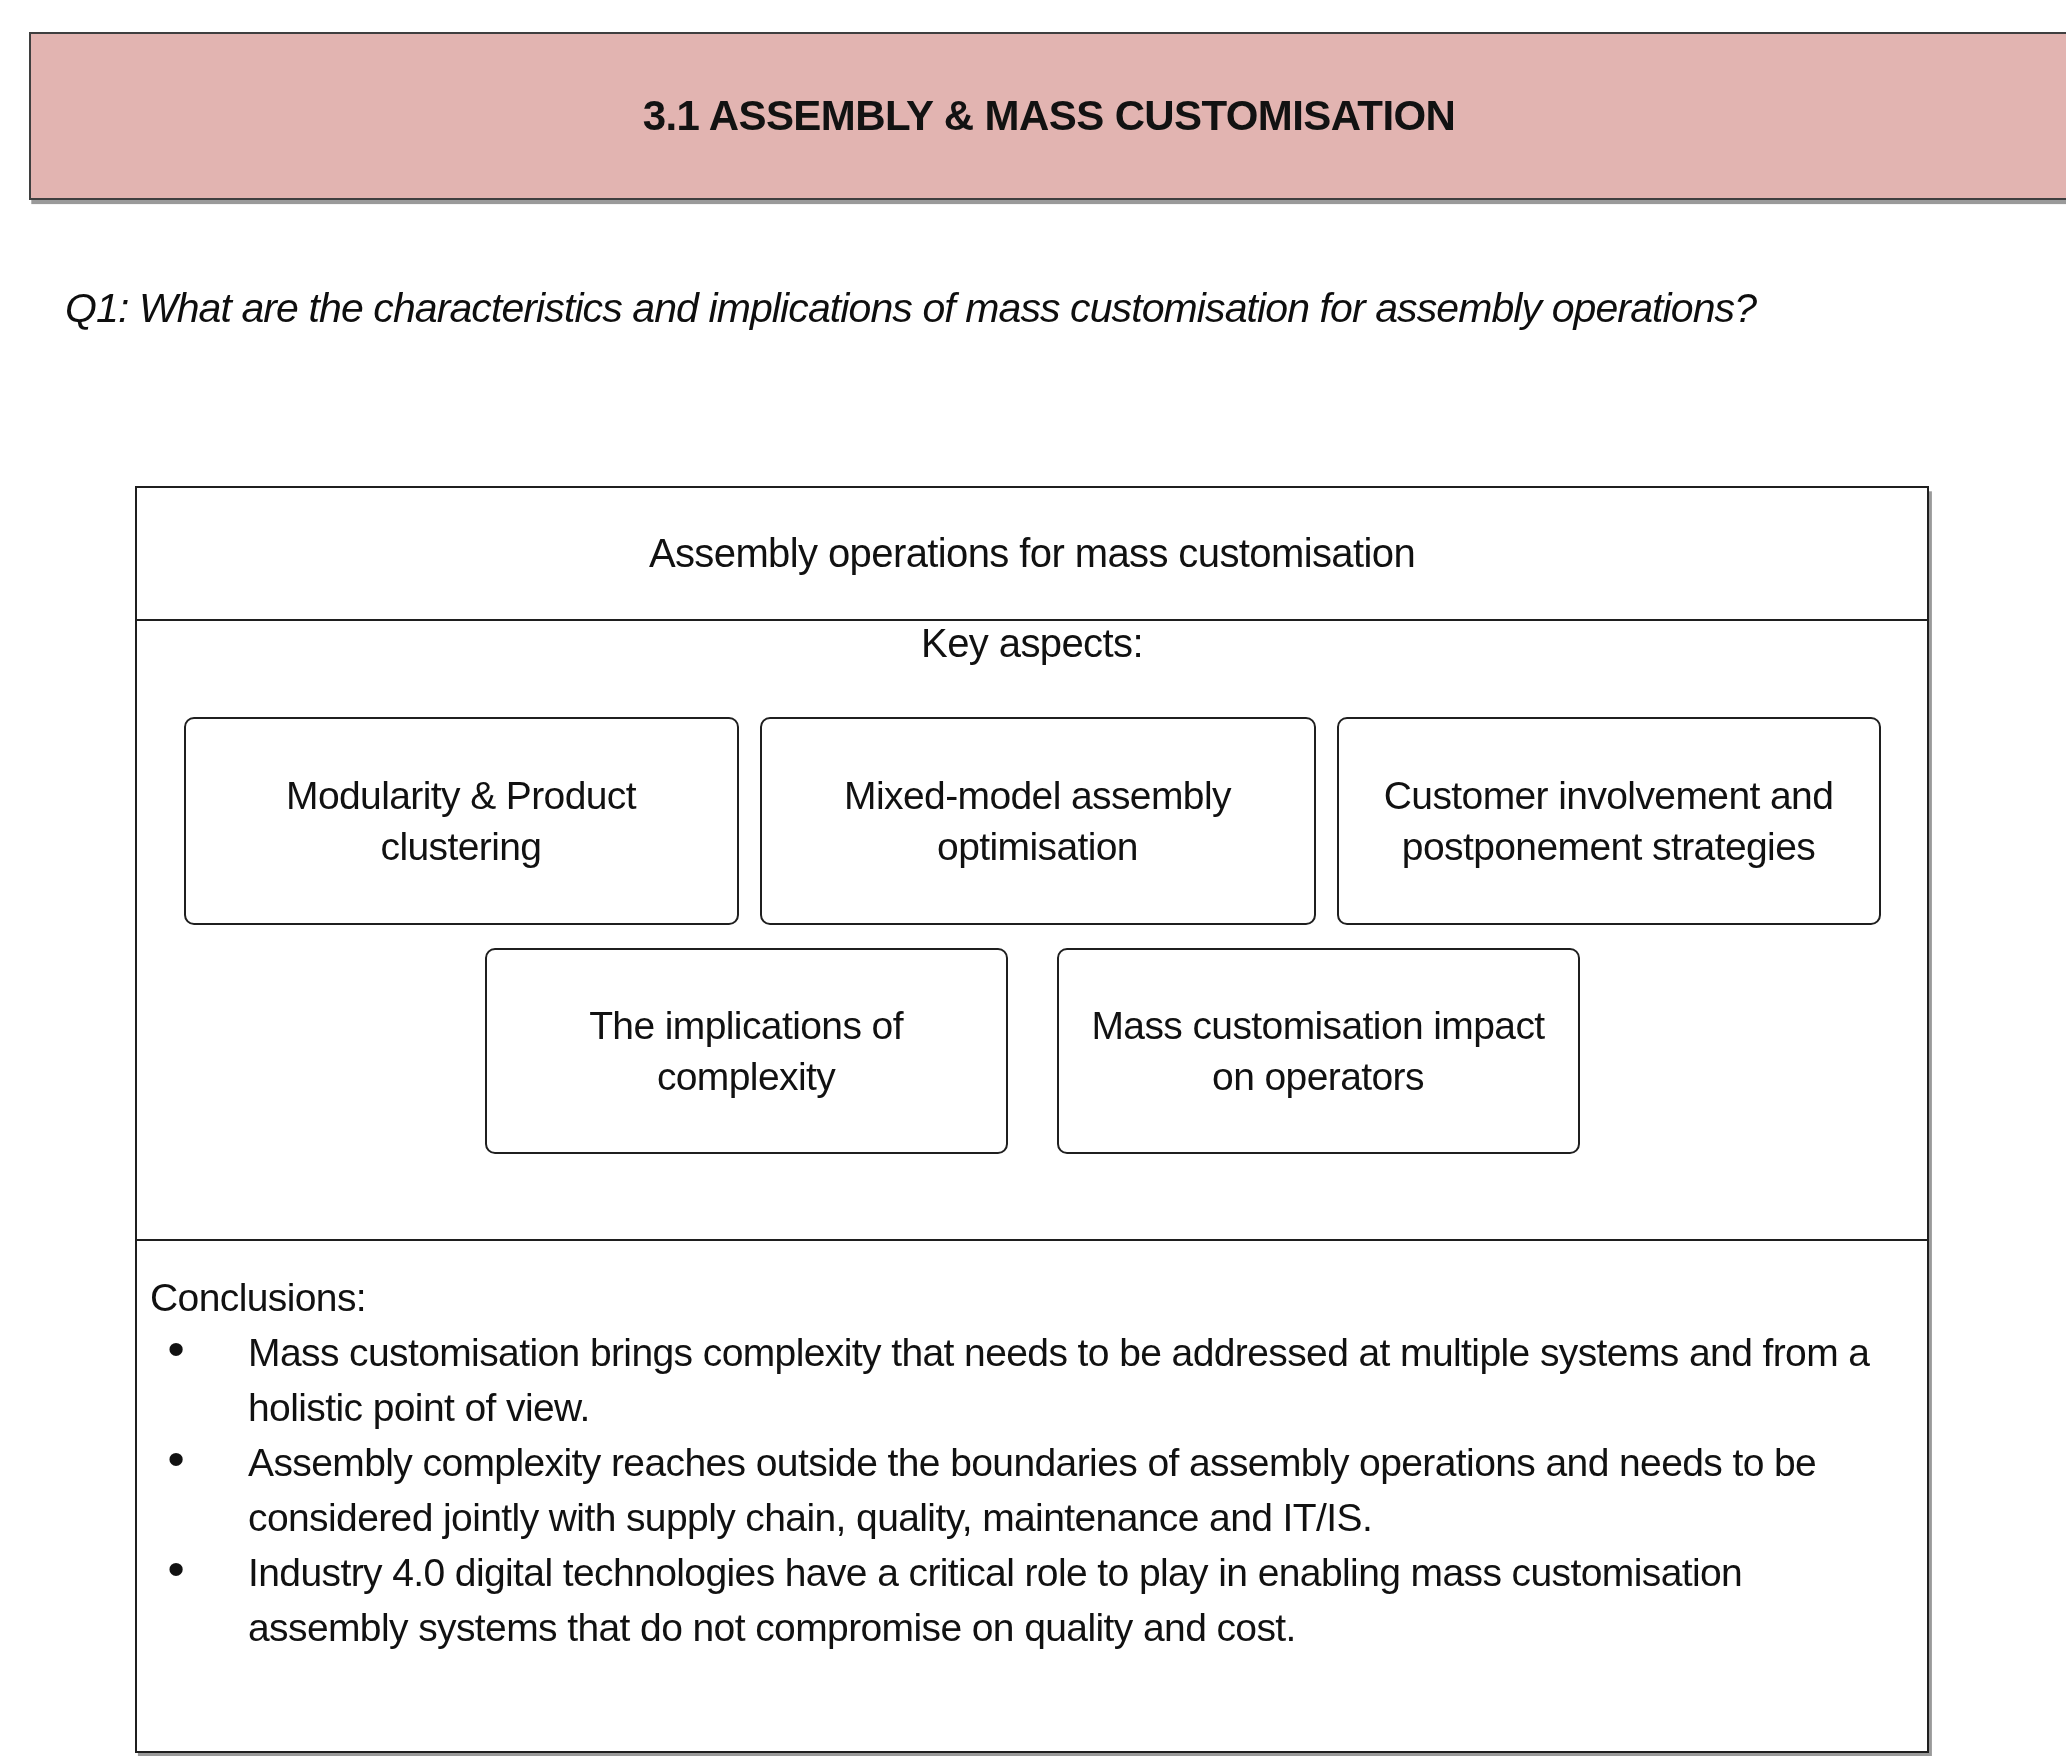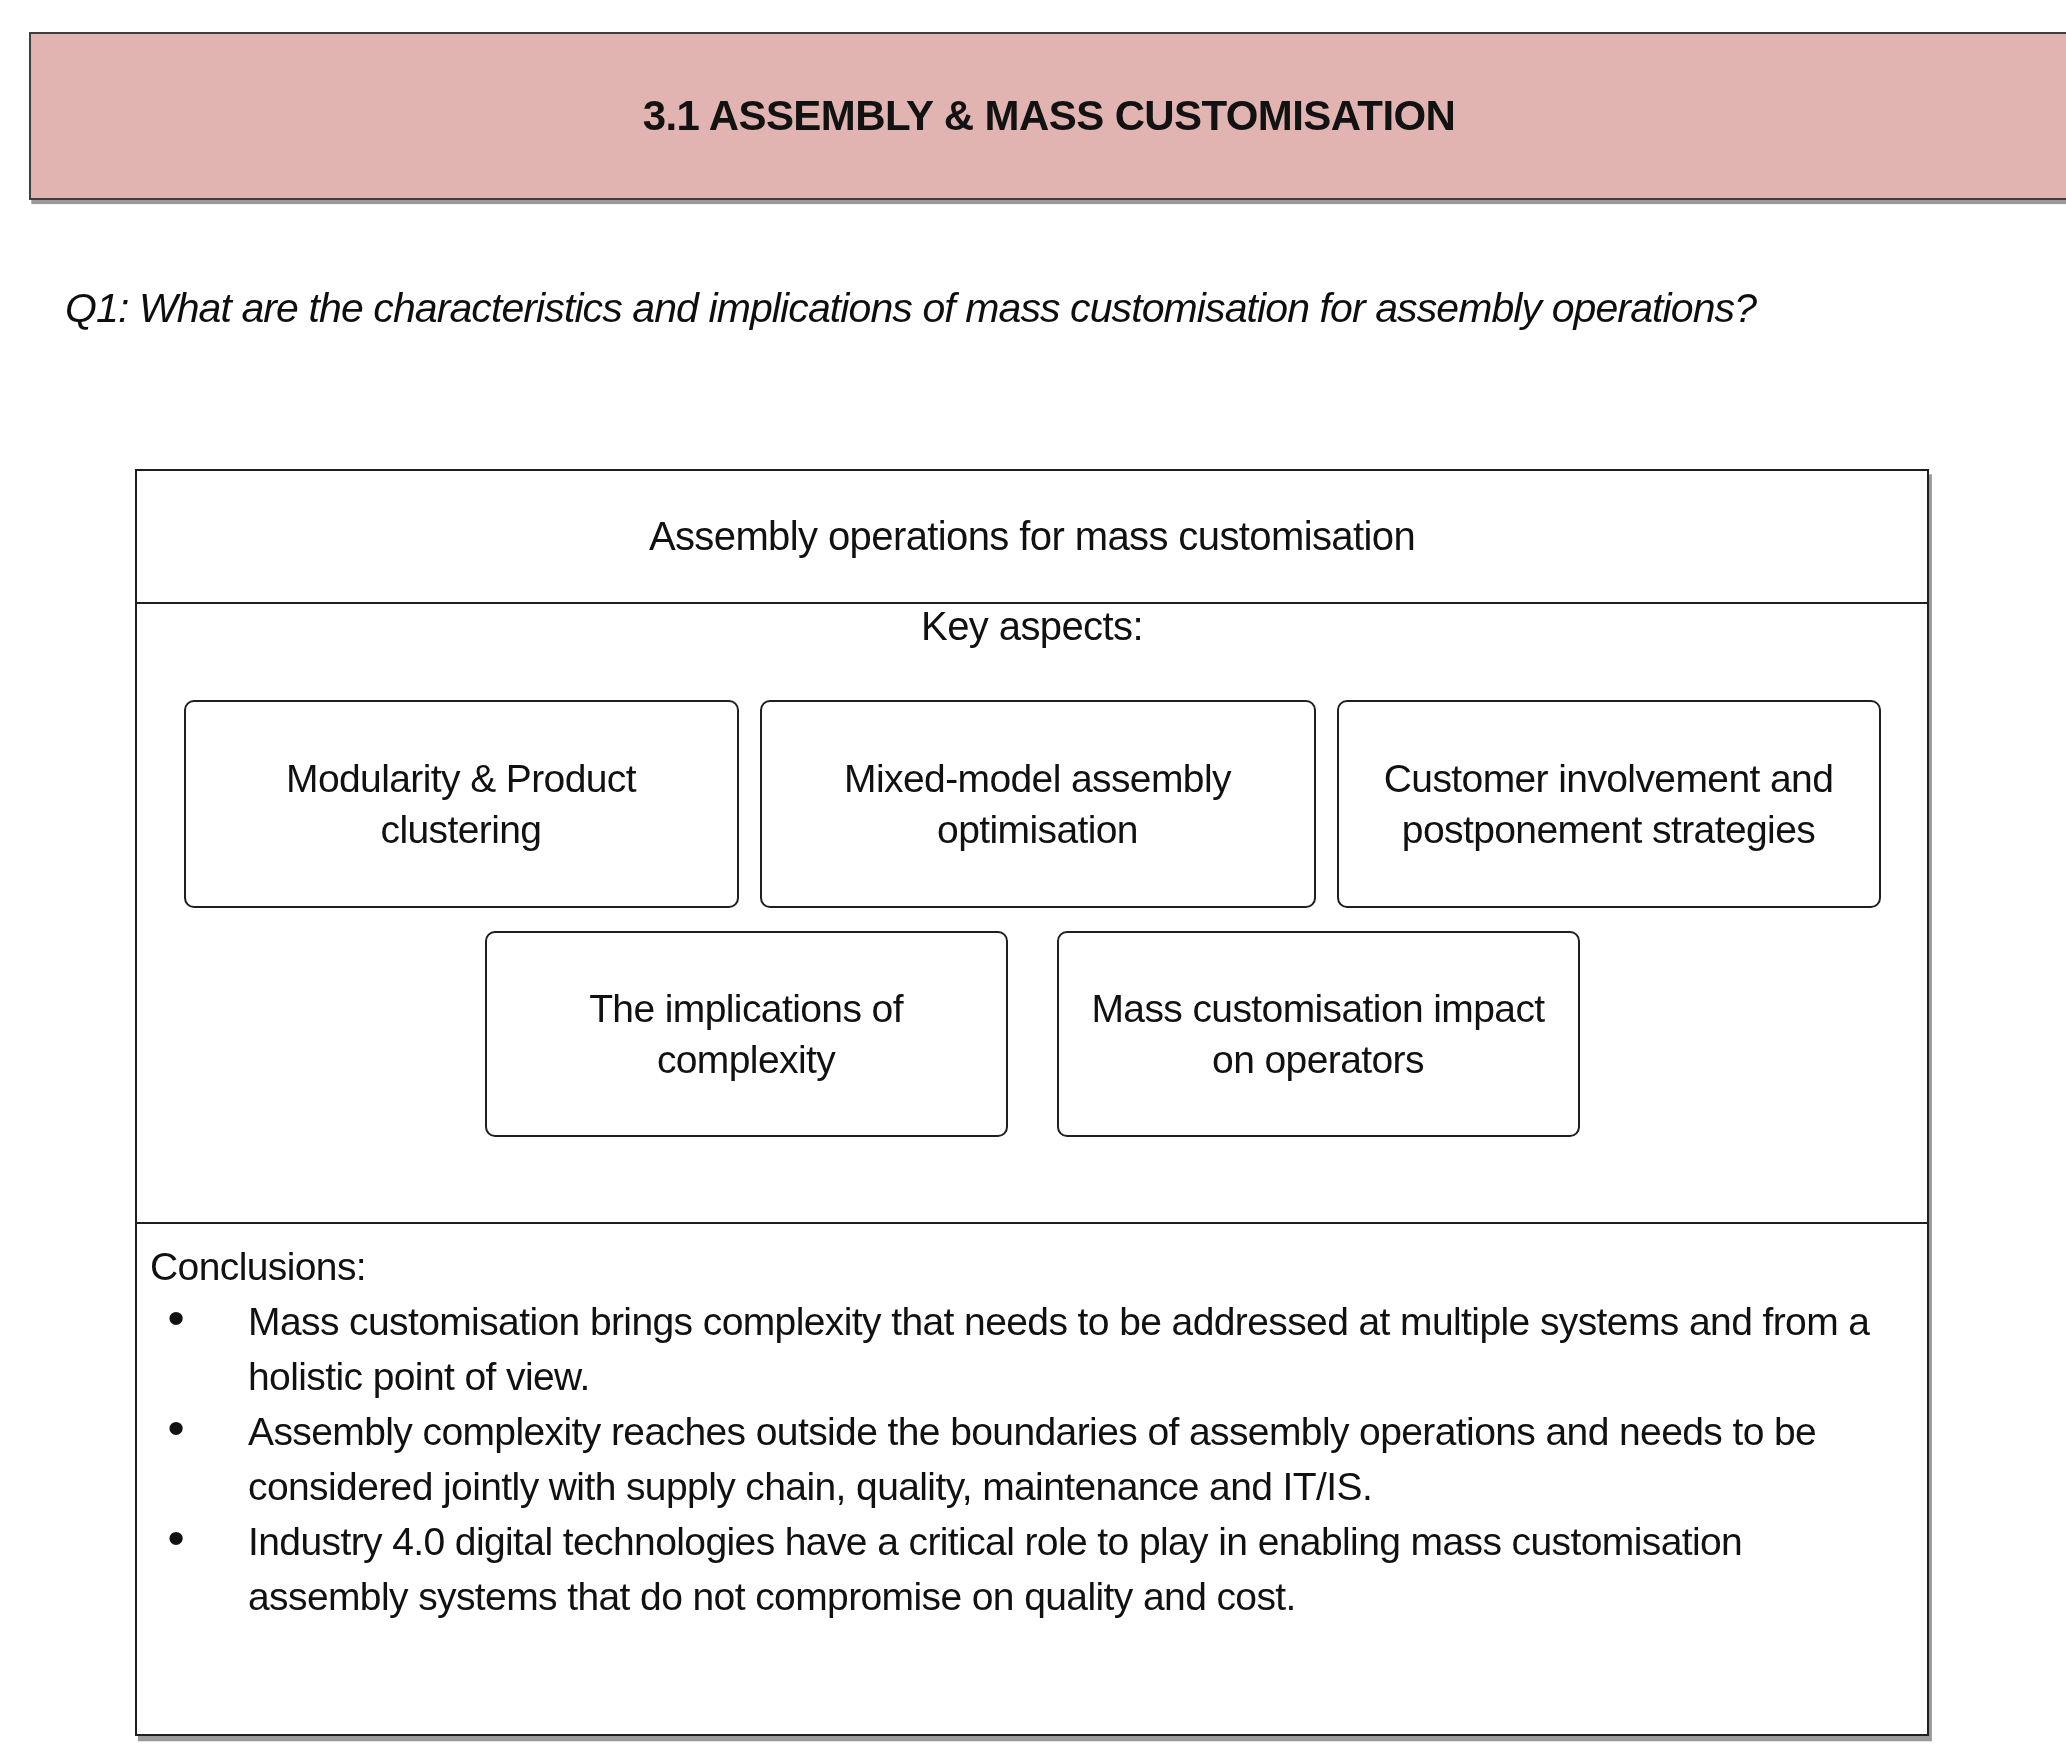--- a/index.html
+++ b/index.html
@@ -39,21 +39,21 @@
     font-size: 41px;
     font-style: italic;
     white-space: nowrap;
     letter-spacing: -0.9px;
     color: #0e0e0e;
   }
 
   
   .panel {
     position: absolute;
-    left: 135px; top: 469px;
+    left: 135px; top: 486px;
     width: 1794px; height: 1267px;
     border: 2.3px solid var(--box_border, #1f1f1f);
     box-shadow: 2.9px 5.3px 0 var(--shadow_gray, #9a9a9a);
     background: #ffffff;
     display: flex;
     flex-direction: column;
   }
   .panel-title-row {
     height: 133px;
     border-bottom: 2.3px solid var(--box_border, #1f1f1f);
@@ -92,21 +92,21 @@
   .row2 .aspect-box { height: 206px; }
   .box-w1 { width: 555px; }
   .box-w2 { width: 556px; text-align: center; }
   .box-w3 { width: 544px; }
   .box-w4 { width: 523px; }
   .box-w5 { width: 523px; }
 
   
   .conclusions {
     flex: 1;
-    padding: 15px 37px 0 13px;
+    padding: 29px 37px 0 13px;
     font-size: 39px;
     line-height: 55px;
   }
   .conclusions-heading { font-weight: normal; font-size: 39px; }
   .bullet-list { list-style: none; }
   .bullet-item {
     position: relative;
     padding-left: 98px;
   }
   .bullet-marker {

